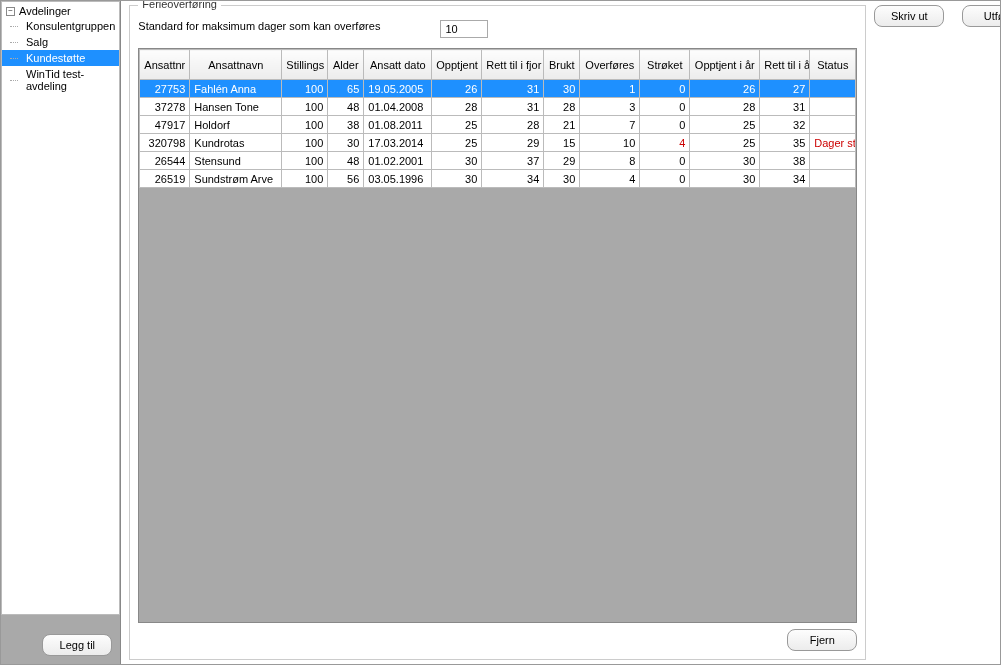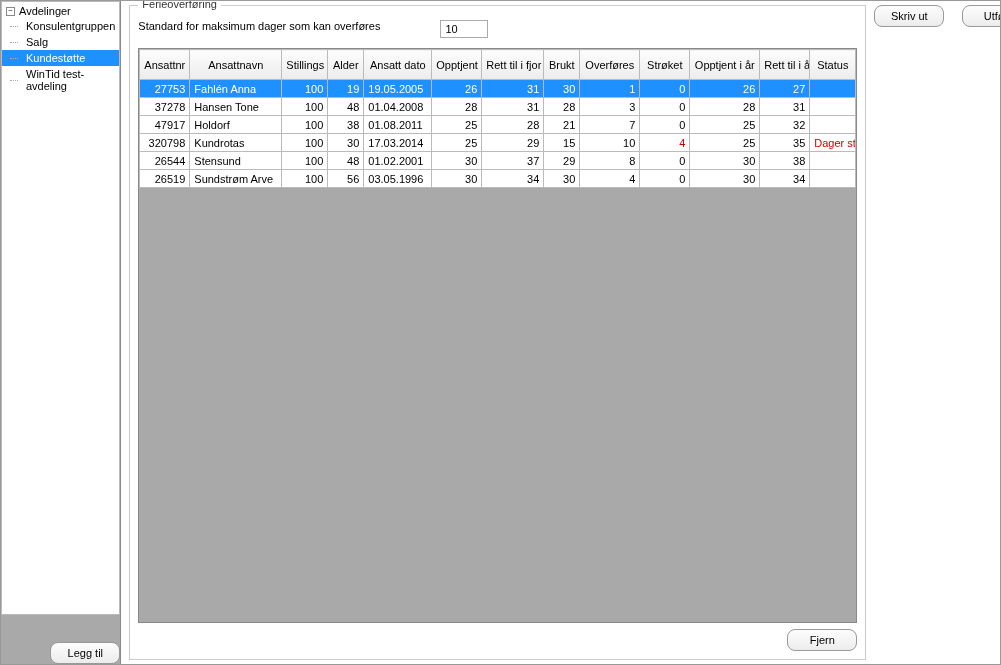--- a/index.html
+++ b/index.html
@@ -64,21 +64,21 @@
   }
   .tree-item.selected {
     background: #1e90ff;
     color: #fff;
   }
   .sidebar-bottom {
     flex: 1;
     display: flex;
     align-items: flex-end;
     justify-content: flex-end;
-    padding: 0;
+    padding: 8px;
   }
   .btn {
     background: linear-gradient(#fdfdfd, #ececec);
     border: 1px solid #999;
     border-radius: 8px;
     padding: 3px 12px;
     font: inherit;
     cursor: pointer;
     min-width: 70px;
     height: 22px;
@@ -244,21 +244,21 @@
               <th>Opptjent i år</th>
               <th>Rett til i år</th>
               <th>Status</th>
             </tr>
           </thead>
         <tbody id="grid-body">
             <tr class="selected">
               <td>27753</td>
               <td class="txt">Fahlén Anna</td>
               <td>100</td>
-              <td>19</td>
+              <td>65</td>
               <td class="txt">19.05.2005</td>
               <td>26</td>
               <td>31</td>
               <td>30</td>
               <td>1</td>
               <td>0</td>
               <td>26</td>
               <td>27</td>
               <td class="txt"></td>
             </tr>

